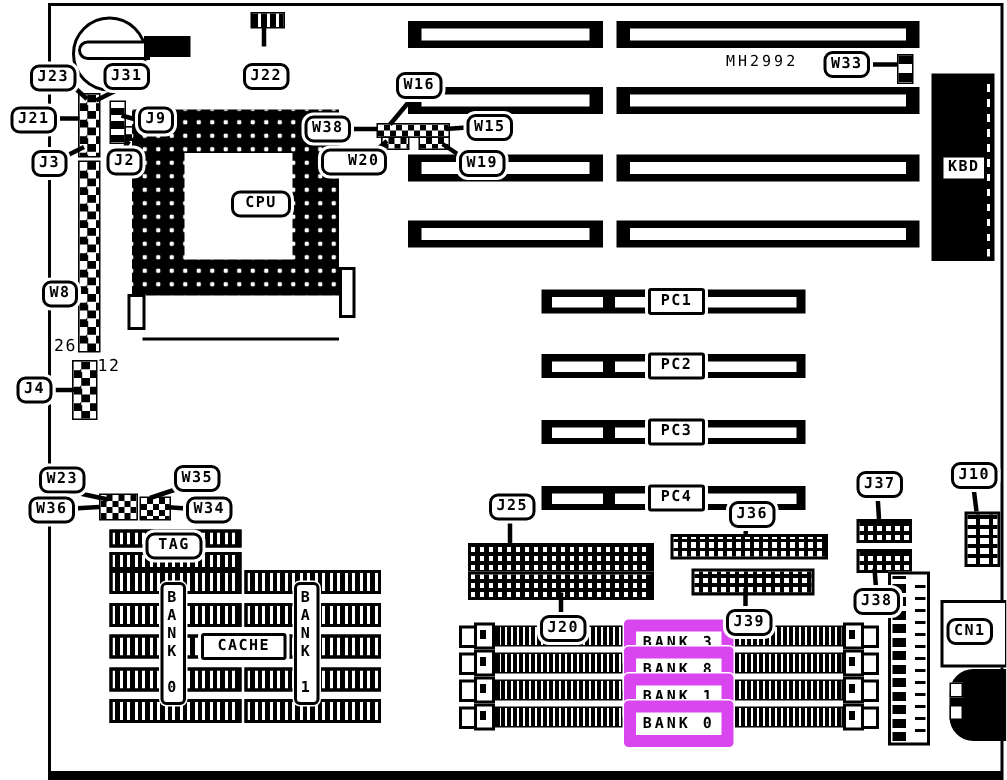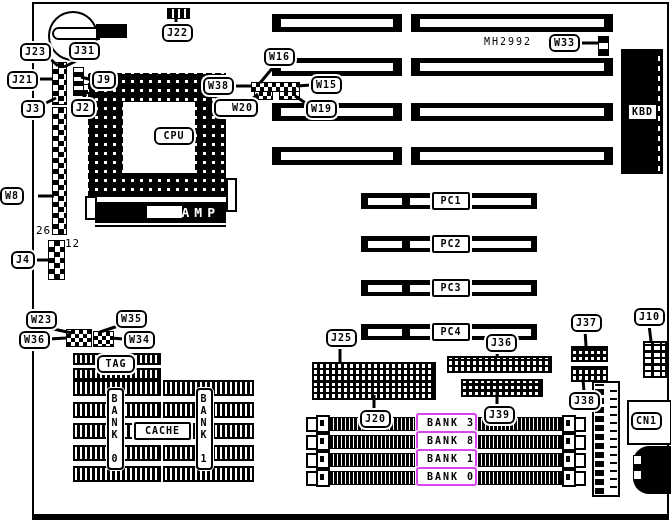--- a/index.html
+++ b/index.html
@@ -16,22 +16,22 @@
   
   .lbl {
     position:absolute; z-index:30; background:#fff; border:2px solid #000;
     border-radius:6px; padding:1px 3px; font-size:10px; font-weight:700;
     letter-spacing:1px; line-height:12px; text-align:center; white-space:nowrap;
     box-shadow:0 0 0 2px #fff;
   }
   .sq { border-radius:2px; }
   .bank-lbl {
     position:absolute; z-index:32; width:57px; height:15px; background:#fff;
-    border:2px solid #d946ef; border-radius:3px; font-size:10px; font-weight:700;
-    line-height:15px; letter-spacing:2px; text-align:right; box-shadow:0 0 0 1px #fff;
+    border:8px solid #d946ef; border-radius:3px; font-size:10px; font-weight:700;
+    line-height:15px; letter-spacing:2px; text-align:center; box-shadow:0 0 0 1px #fff;
   }
   .vlabel {
     position:absolute; z-index:31; width:13px; background:#fff; border:2px solid #000;
     border-radius:4px; font-size:10px; font-weight:700; line-height:1;
     writing-mode:vertical-lr; text-orientation:upright; letter-spacing:1px;
     padding:3px 0; text-align:center; box-shadow:0 0 0 1px #fff;
   }
   .plain-txt { position:absolute; z-index:15; font-size:10px; letter-spacing:2px; }
   
   .chk {
@@ -115,24 +115,20 @@
   <div class="hdr1" style="left:73px;top:67px;width:9px;height:27px;"></div>
   <div class="chk" style="left:83px;top:84px;width:10px;height:16px;background-size:9px 9px;"></div>
   <div class="chk" style="left:52px;top:107px;width:13px;height:126px;"></div>
   <div class="chk" style="left:48px;top:240px;width:15px;height:38px;"></div>
   <div class="chk" style="left:167px;top:8px;width:21px;height:9px;background:repeating-linear-gradient(90deg,#000 0 4px,#fff 4px 6px);"></div>
 
   <div id="cpu-socket">
     <div id="cpu-inner"></div>
   </div>
   <div class="wht" style="left:85px;top:196px;width:8px;height:20px;"></div>
-  <div class="blk" style="left:95px;top:202px;width:131px;height:21px;">
-    <div class="abs" style="left:52px;top:4px;width:35px;height:12px;background:#fff;border-bottom:3px solid #000;"></div>
-    <span id="amp-text">AMP</span>
-  </div>
   <div class="blk" style="left:95px;top:225px;width:131px;height:2px;"></div>
   <div class="wht" style="left:226px;top:178px;width:7px;height:30px;"></div>
 
   <div class="chk" style="left:251px;top:82px;width:47px;height:8px;background-size:8px 8px;"></div>
   <div class="chk" style="left:254px;top:91px;width:17px;height:7px;background-size:8px 8px;"></div>
   <div class="chk" style="left:279px;top:91px;width:19px;height:7px;background-size:8px 8px;"></div>
 
   <div class="isa" style="left:272px;top:14px;width:130px;height:18px;"></div>
   <div class="isa" style="left:411px;top:14px;width:202px;height:18px;"></div>
   <div class="isa" style="left:272px;top:58px;width:130px;height:18px;"></div>
@@ -257,22 +253,22 @@
       <path d="M649,325 L651,341"></path>
     </g>
   </svg>
 
   <div class="lbl" style="left:20px;top:43px;">J23</div>
   <div class="lbl" style="left:69px;top:42px;">J31</div>
   <div class="lbl" style="left:7px;top:71px;">J21</div>
   <div class="lbl" style="left:21px;top:100px;">J3</div>
   <div class="lbl" style="left:92px;top:71px;">J9</div>
   <div class="lbl" style="left:71px;top:99px;">J2</div>
-  <div class="lbl" style="left:162px;top:24px;">J22</div>
-  <div class="lbl" style="left:0;top:187px;text-align:right;">W8</div>
+  <div class="lbl" style="left:162px;top:42px;">J22</div>
+  <div class="lbl" style="left:28px;top:187px;text-align:right;">W8</div>
   <div class="lbl" style="left:11px;top:251px;">J4</div>
   <div class="lbl" style="left:26px;top:311px;">W23</div>
   <div class="lbl" style="left:116px;top:310px;">W35</div>
   <div class="lbl" style="left:19px;top:331px;">W36</div>
   <div class="lbl" style="left:124px;top:331px;">W34</div>
   <div class="lbl" style="left:264px;top:48px;">W16</div>
   <div class="lbl" style="left:203px;top:77px;">W38</div>
   <div class="lbl" style="left:214px;top:99px;padding-left:16px;">W20</div>
   <div class="lbl" style="left:311px;top:76px;">W15</div>
   <div class="lbl" style="left:306px;top:100px;">W19</div>

